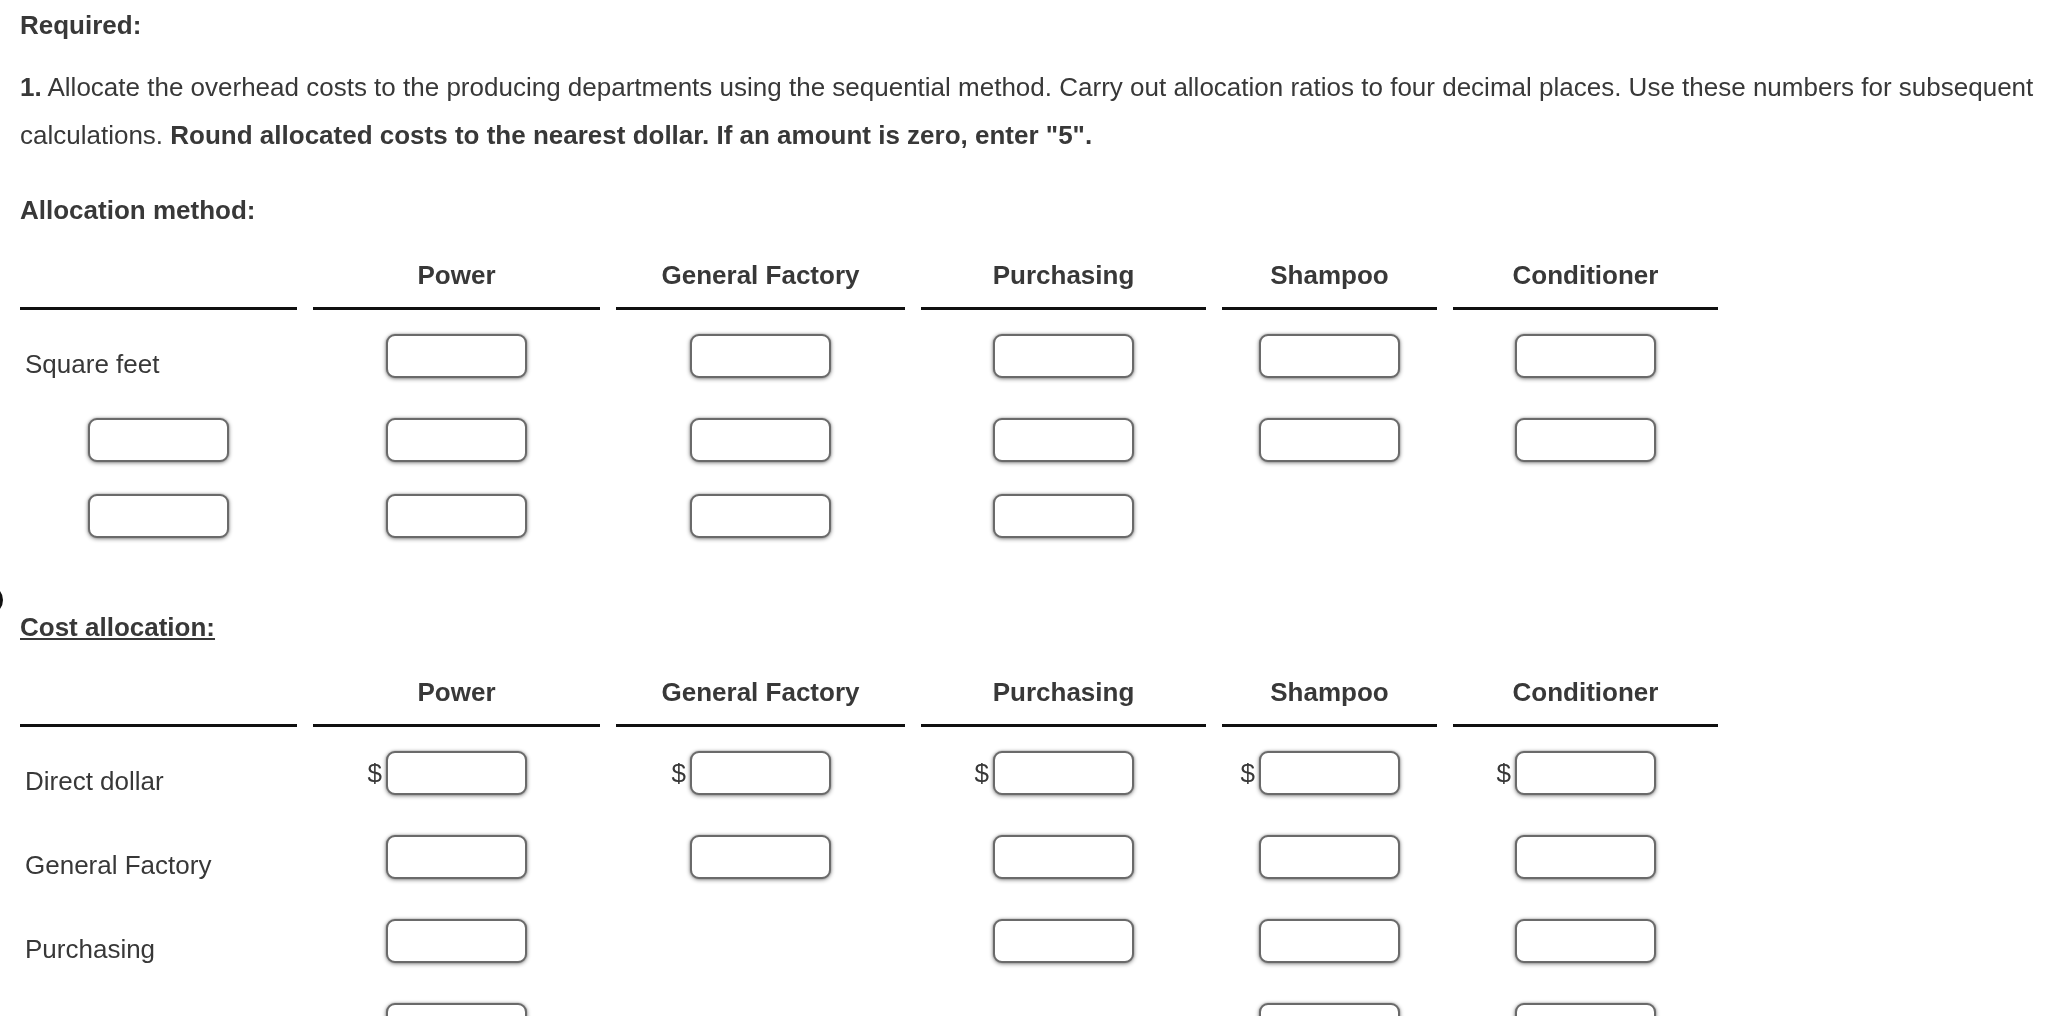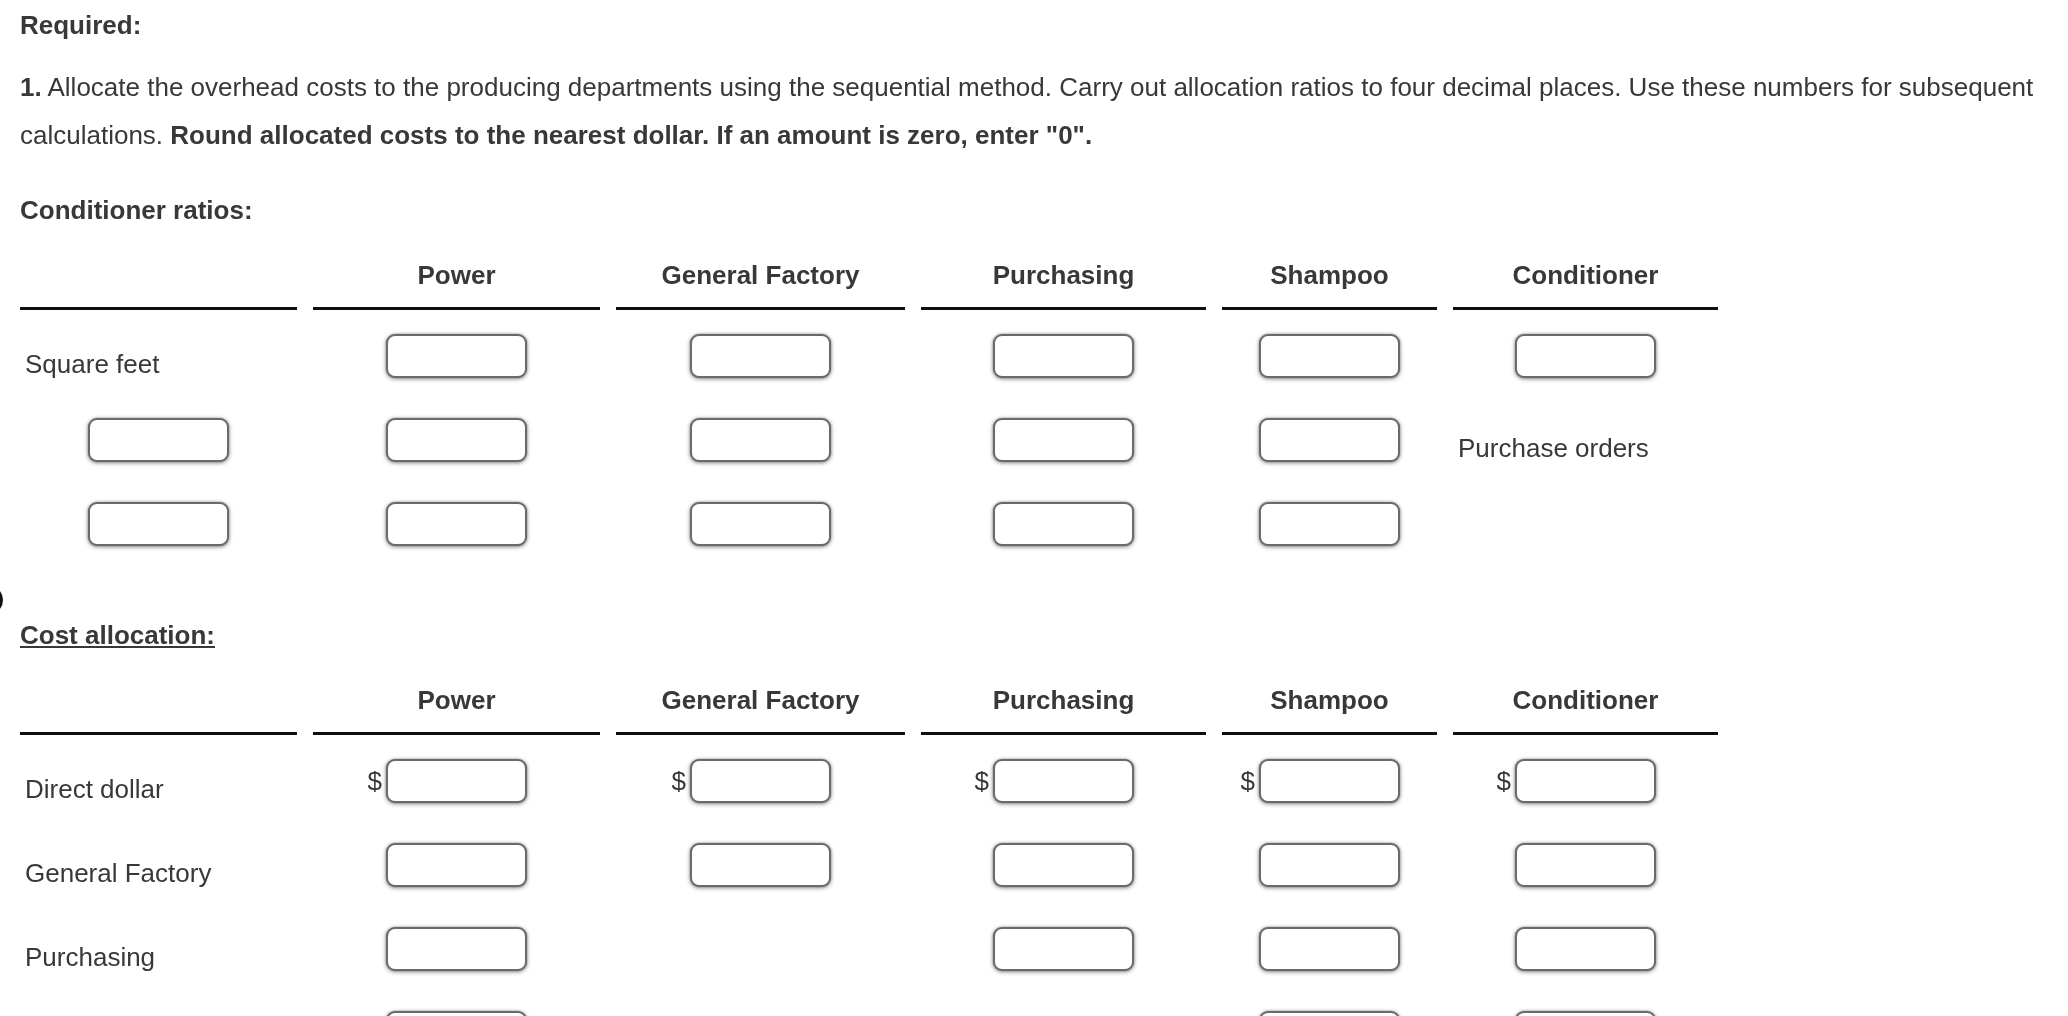--- a/index.html
+++ b/index.html
@@ -53,23 +53,23 @@
 </style>
 </head>
 <body>
 
 <div class="cut-circle"></div>
 
 <main class="page">
 
   <div class="required-heading">Required:</div>
 
-  <p class="instruction"><b>1.</b> <span>Allocate the overhead costs to the producing departments using the sequential method. Carry out allocation ratios to four decimal places. Use these numbers for subsequent calculations.</span> <b>Round allocated costs to the nearest dollar. If an amount is zero, enter "0".</b></p>
-
-  <div class="section-heading heading-ratios">Conditioner ratios:</div>
+  <p class="instruction"><b>1.</b> <span>Allocate the overhead costs to the producing departments using the sequential method. Carry out allocation ratios to four decimal places. Use these numbers for subsequent calculations.</span> <b>Round allocated costs to the nearest dollar. If an amount is zero, enter "5".</b></p>
+
+  <div class="section-heading heading-ratios">Allocation method:</div>
 
   <div class="tbl">
     <div class="h"></div>
     <div class="h">Power</div>
     <div class="h">General Factory</div>
     <div class="h">Purchasing</div>
     <div class="h">Shampoo</div>
     <div class="h">Conditioner</div>
 
     <div class="cell label-cell">Square feet</div>
@@ -118,21 +118,20 @@
         <span class="box-wrap">
           <input class="fbox" type="text" style="">
         </span>
       </div>
     <div class="cell">
         <span class="box-wrap">
           <input class="fbox" type="text" style="">
         </span>
       </div>
 
-    <div class="cell label-cell">Purchase orders</div>
     <div class="cell">
         <span class="box-wrap">
           <input class="fbox" type="text" style="">
         </span>
       </div>
     <div class="cell">
         <span class="box-wrap">
           <input class="fbox" type="text" style="">
         </span>
       </div>

